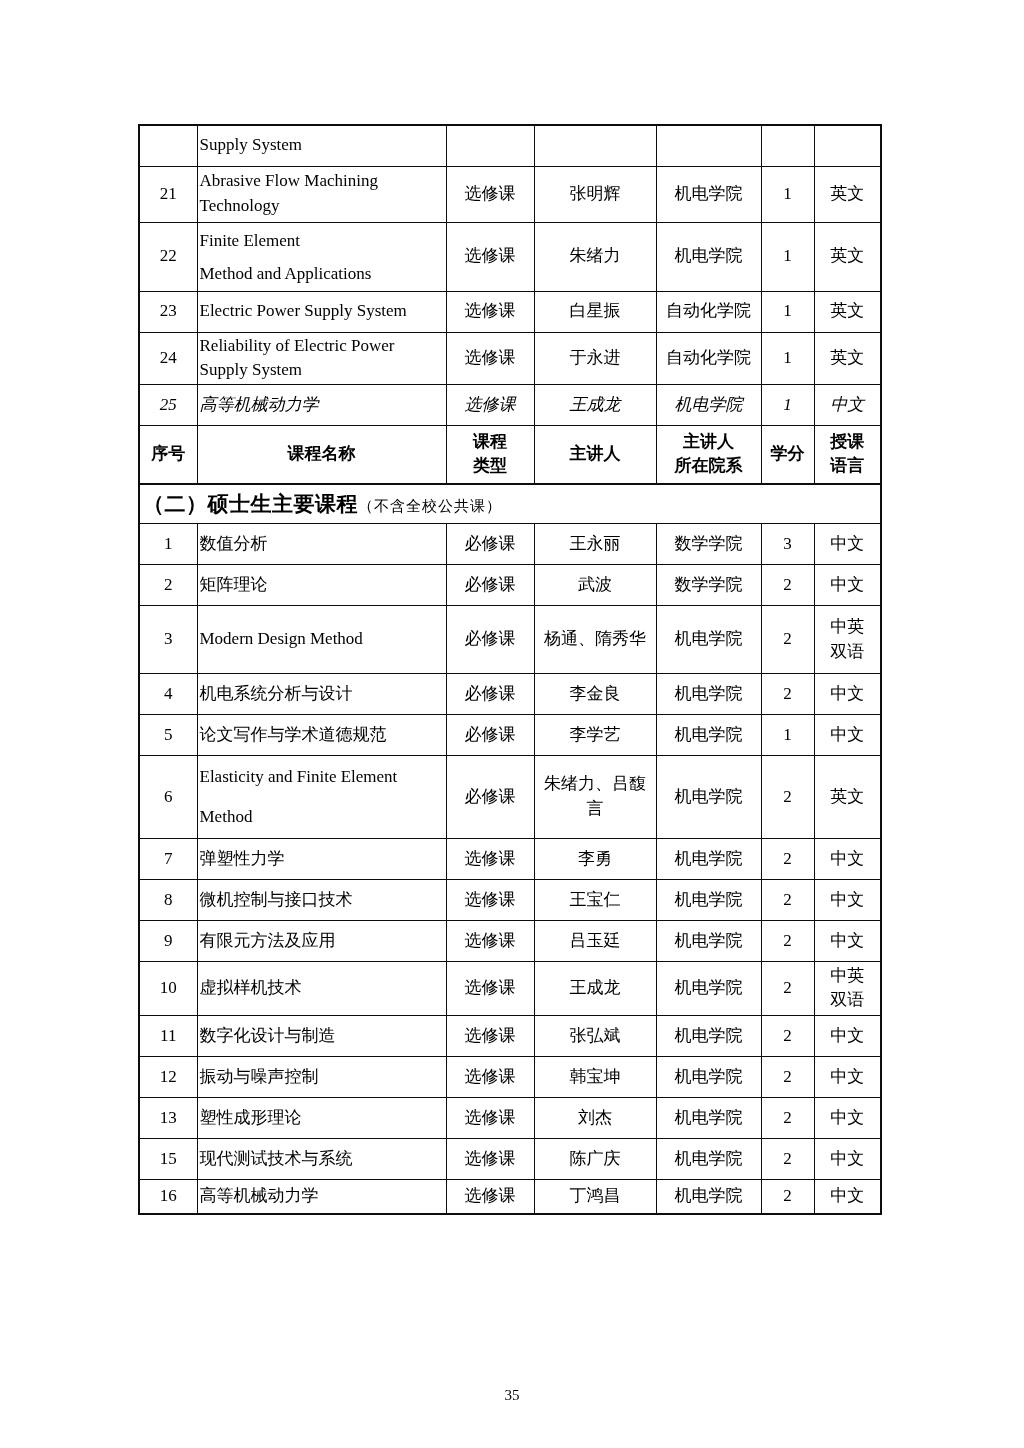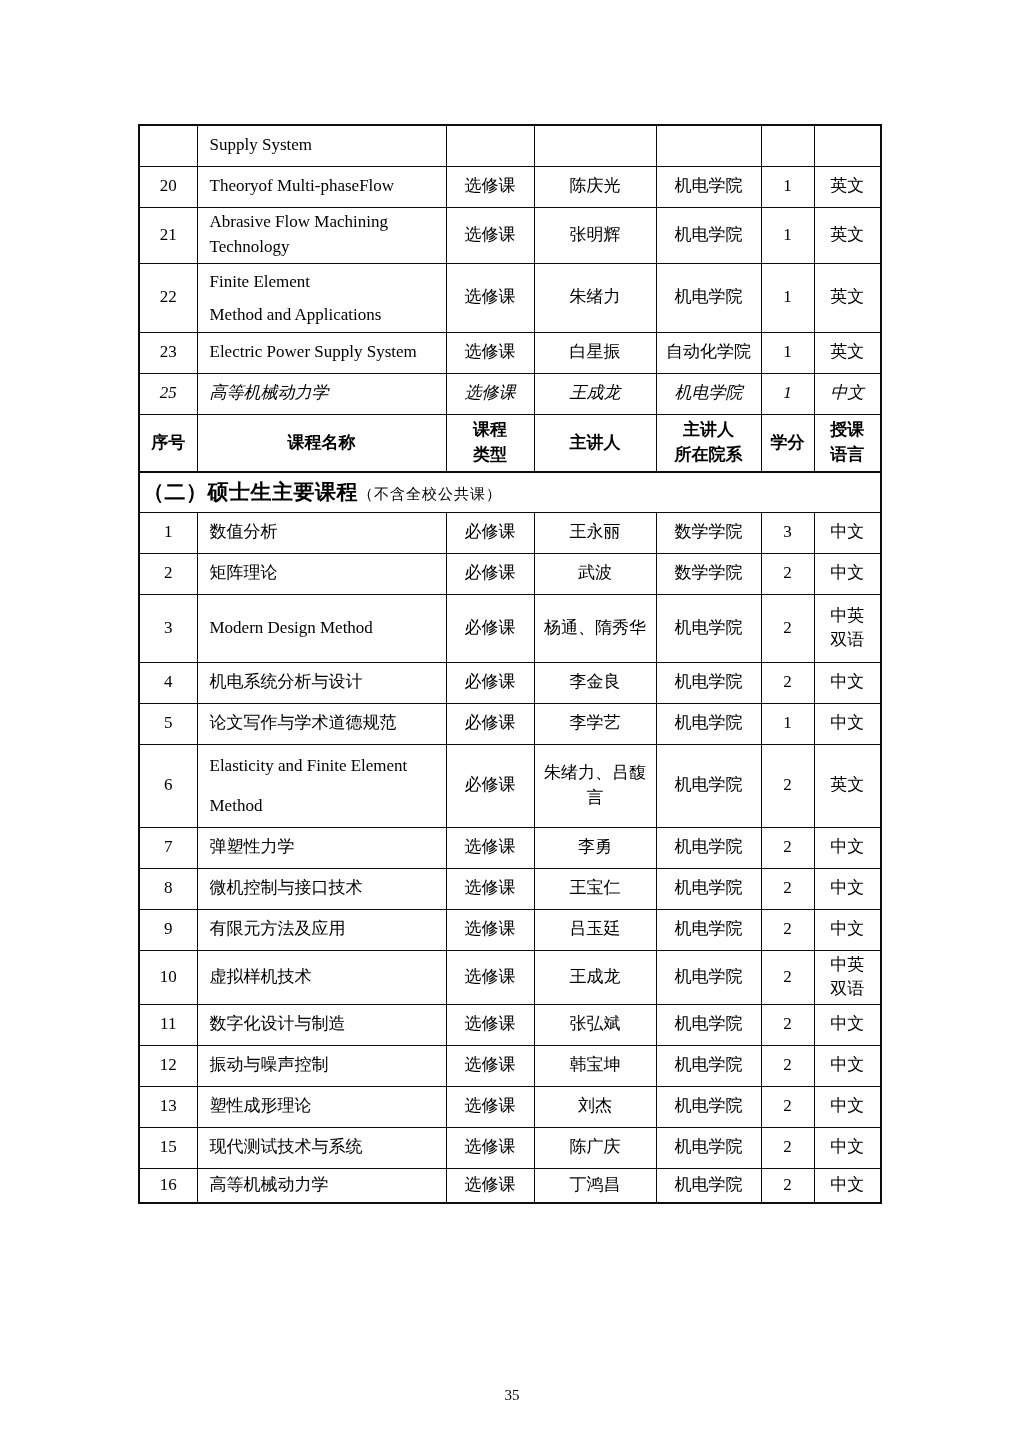--- a/index.html
+++ b/index.html
@@ -28,21 +28,21 @@
     vertical-align: middle;
     padding: 1px 3px;
     white-space: pre-line;
     line-height: 1.45;
     overflow: hidden;
     font-weight: normal;
   }
   .course-table th { font-weight: bold; }
   .course-table td.cell-name {
     text-align: left;
-    padding-left: 12px;
+    padding-left: 2px;
     padding-right: 4px;
   }
   .course-table td.section-cell {
     border-top: 2px solid #0d0d0d;
     text-align: left;
     padding: 2px 2px 2px 3px;
     white-space: normal;
   }
   .sec-title {
     font-weight: bold;
@@ -80,29 +80,20 @@
     <tbody id="table-body">
         <tr style="height: 41px;">
           <td class="cell-no"></td>
           <td class="cell-name">Supply System</td>
           <td class="cell-type"></td>
           <td class="cell-lecturer"></td>
           <td class="cell-dept"></td>
           <td class="cell-credits"></td>
           <td class="cell-lang"></td>
         </tr>
-        <tr style="height: 41px;">
-          <td class="cell-no">20</td>
-          <td class="cell-name">Theoryof Multi-phaseFlow</td>
-          <td class="cell-type">选修课</td>
-          <td class="cell-lecturer">陈庆光</td>
-          <td class="cell-dept">机电学院</td>
-          <td class="cell-credits">1</td>
-          <td class="cell-lang">英文</td>
-        </tr>
         <tr style="height: 56px;">
           <td class="cell-no">21</td>
           <td class="cell-name">Abrasive Flow Machining
 Technology</td>
           <td class="cell-type">选修课</td>
           <td class="cell-lecturer">张明辉</td>
           <td class="cell-dept">机电学院</td>
           <td class="cell-credits">1</td>
           <td class="cell-lang">英文</td>
         </tr>
@@ -114,20 +105,30 @@
           <td class="cell-lecturer">朱绪力</td>
           <td class="cell-dept">机电学院</td>
           <td class="cell-credits">1</td>
           <td class="cell-lang">英文</td>
         </tr>
         <tr style="height: 41px;">
           <td class="cell-no">23</td>
           <td class="cell-name">Electric Power Supply System</td>
           <td class="cell-type">选修课</td>
           <td class="cell-lecturer">白星振</td>
+          <td class="cell-dept">自动化学院</td>
+          <td class="cell-credits">1</td>
+          <td class="cell-lang">英文</td>
+        </tr>
+        <tr style="height: 51px;">
+          <td class="cell-no">24</td>
+          <td class="cell-name">Reliability of Electric Power
+Supply System</td>
+          <td class="cell-type">选修课</td>
+          <td class="cell-lecturer">于永进</td>
           <td class="cell-dept">自动化学院</td>
           <td class="cell-credits">1</td>
           <td class="cell-lang">英文</td>
         </tr>
         <tr style="height: 41px; font-style: italic;">
           <td class="cell-no">25</td>
           <td class="cell-name">高等机械动力学</td>
           <td class="cell-type">选修课</td>
           <td class="cell-lecturer">王成龙</td>
           <td class="cell-dept">机电学院</td>

